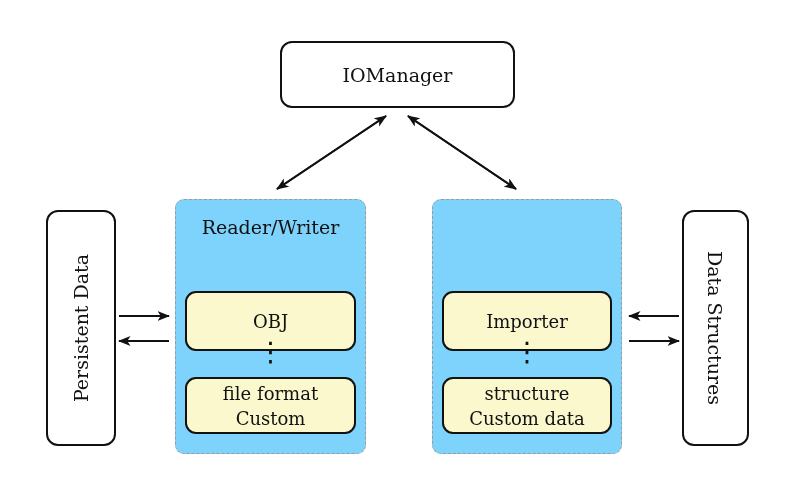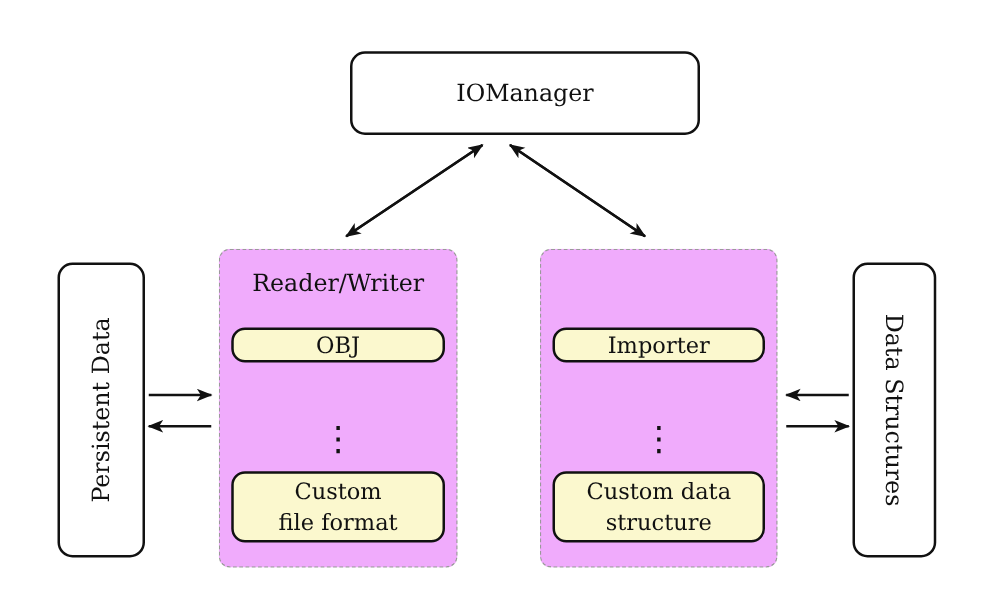--- a/index.html
+++ b/index.html
@@ -23,28 +23,28 @@
     border-radius: 12px;
     display: flex;
     align-items: center;
     justify-content: center;
     box-sizing: border-box;
   }
   .node-label {
     font-size: 19px;
     white-space: nowrap;
   }
-  #io-manager { left: 280px; top: 41px; width: 280px; height: 67px; align-items: center; }
+  #io-manager { left: 280px; top: 41px; width: 235px; height: 67px; align-items: center; }
   #persistent-data { left: 46px; top: 210px; width: 70px; height: 236px; }
   #data-structures { left: 682px; top: 210px; width: 67px; height: 236px; }
   .rot-ccw { transform: rotate(-90deg); }
   .rot-cw  { transform: rotate(90deg); }
   .group {
     position: absolute;
-    background: #f0abfc;
+    background: #7dd3fc;
     border: 1.6px dashed #9a9a9a;
     border-radius: 9px;
     box-sizing: border-box;
   }
   #reader-writer   { left: 175px; top: 199px; width: 191px; height: 255px; }
   #importer-exporter { left: 432px; top: 199px; width: 190px; height: 255px; }
   .group-title {
     position: absolute;
     top: 16px;
     left: 0;
@@ -60,21 +60,21 @@
     background: #FBF8CE;
     border: 2.5px solid #111111;
     border-radius: 11px;
     display: flex;
     flex-direction: column;
     align-items: center;
     justify-content: center;
     box-sizing: border-box;
     text-align: center;
   }
-  .inner-top    { top: 62px; height: 28px; }
+  .inner-top    { top: 91px; height: 60px; }
   .inner-bottom { top: 177px; height: 57px; }
   .inner-node span { display: block; font-size: 18px; line-height: 25px; white-space: nowrap; }
   .dots {
     position: absolute;
     left: 0;
     width: 100%;
     top: 128px;
     height: 46px;
     display: flex;
     align-items: center;
@@ -107,33 +107,33 @@
     <span class="node-label rot-cw">Data Structures</span>
   </div>
 
   <div class="group" id="reader-writer">
     <div class="group-title">Reader/Writer</div>
     <div class="inner-node inner-top">
       <span>OBJ</span>
     </div>
     <div class="dots">⋮</div>
     <div class="inner-node inner-bottom">
+      <span>file format</span>
       <span>Custom</span>
-      <span>file format</span>
     </div>
   </div>
 
   <div class="group" id="importer-exporter">
     <div class="inner-node inner-top">
       <span>Importer</span>
     </div>
     <div class="dots">⋮</div>
     <div class="inner-node inner-bottom">
+      <span>structure</span>
       <span>Custom data</span>
-      <span>structure</span>
     </div>
   </div>
 
   <svg id="arrows" width="800" height="489" viewBox="0 0 800 489">
     <defs>
       <marker id="ah" markerUnits="userSpaceOnUse" markerWidth="13" markerHeight="11" refX="11.5" refY="5" orient="auto">
         <path d="M0,0 L12.5,5 L0,10 L3.2,5 Z" fill="#111111"></path>
       </marker>
     </defs>
 

